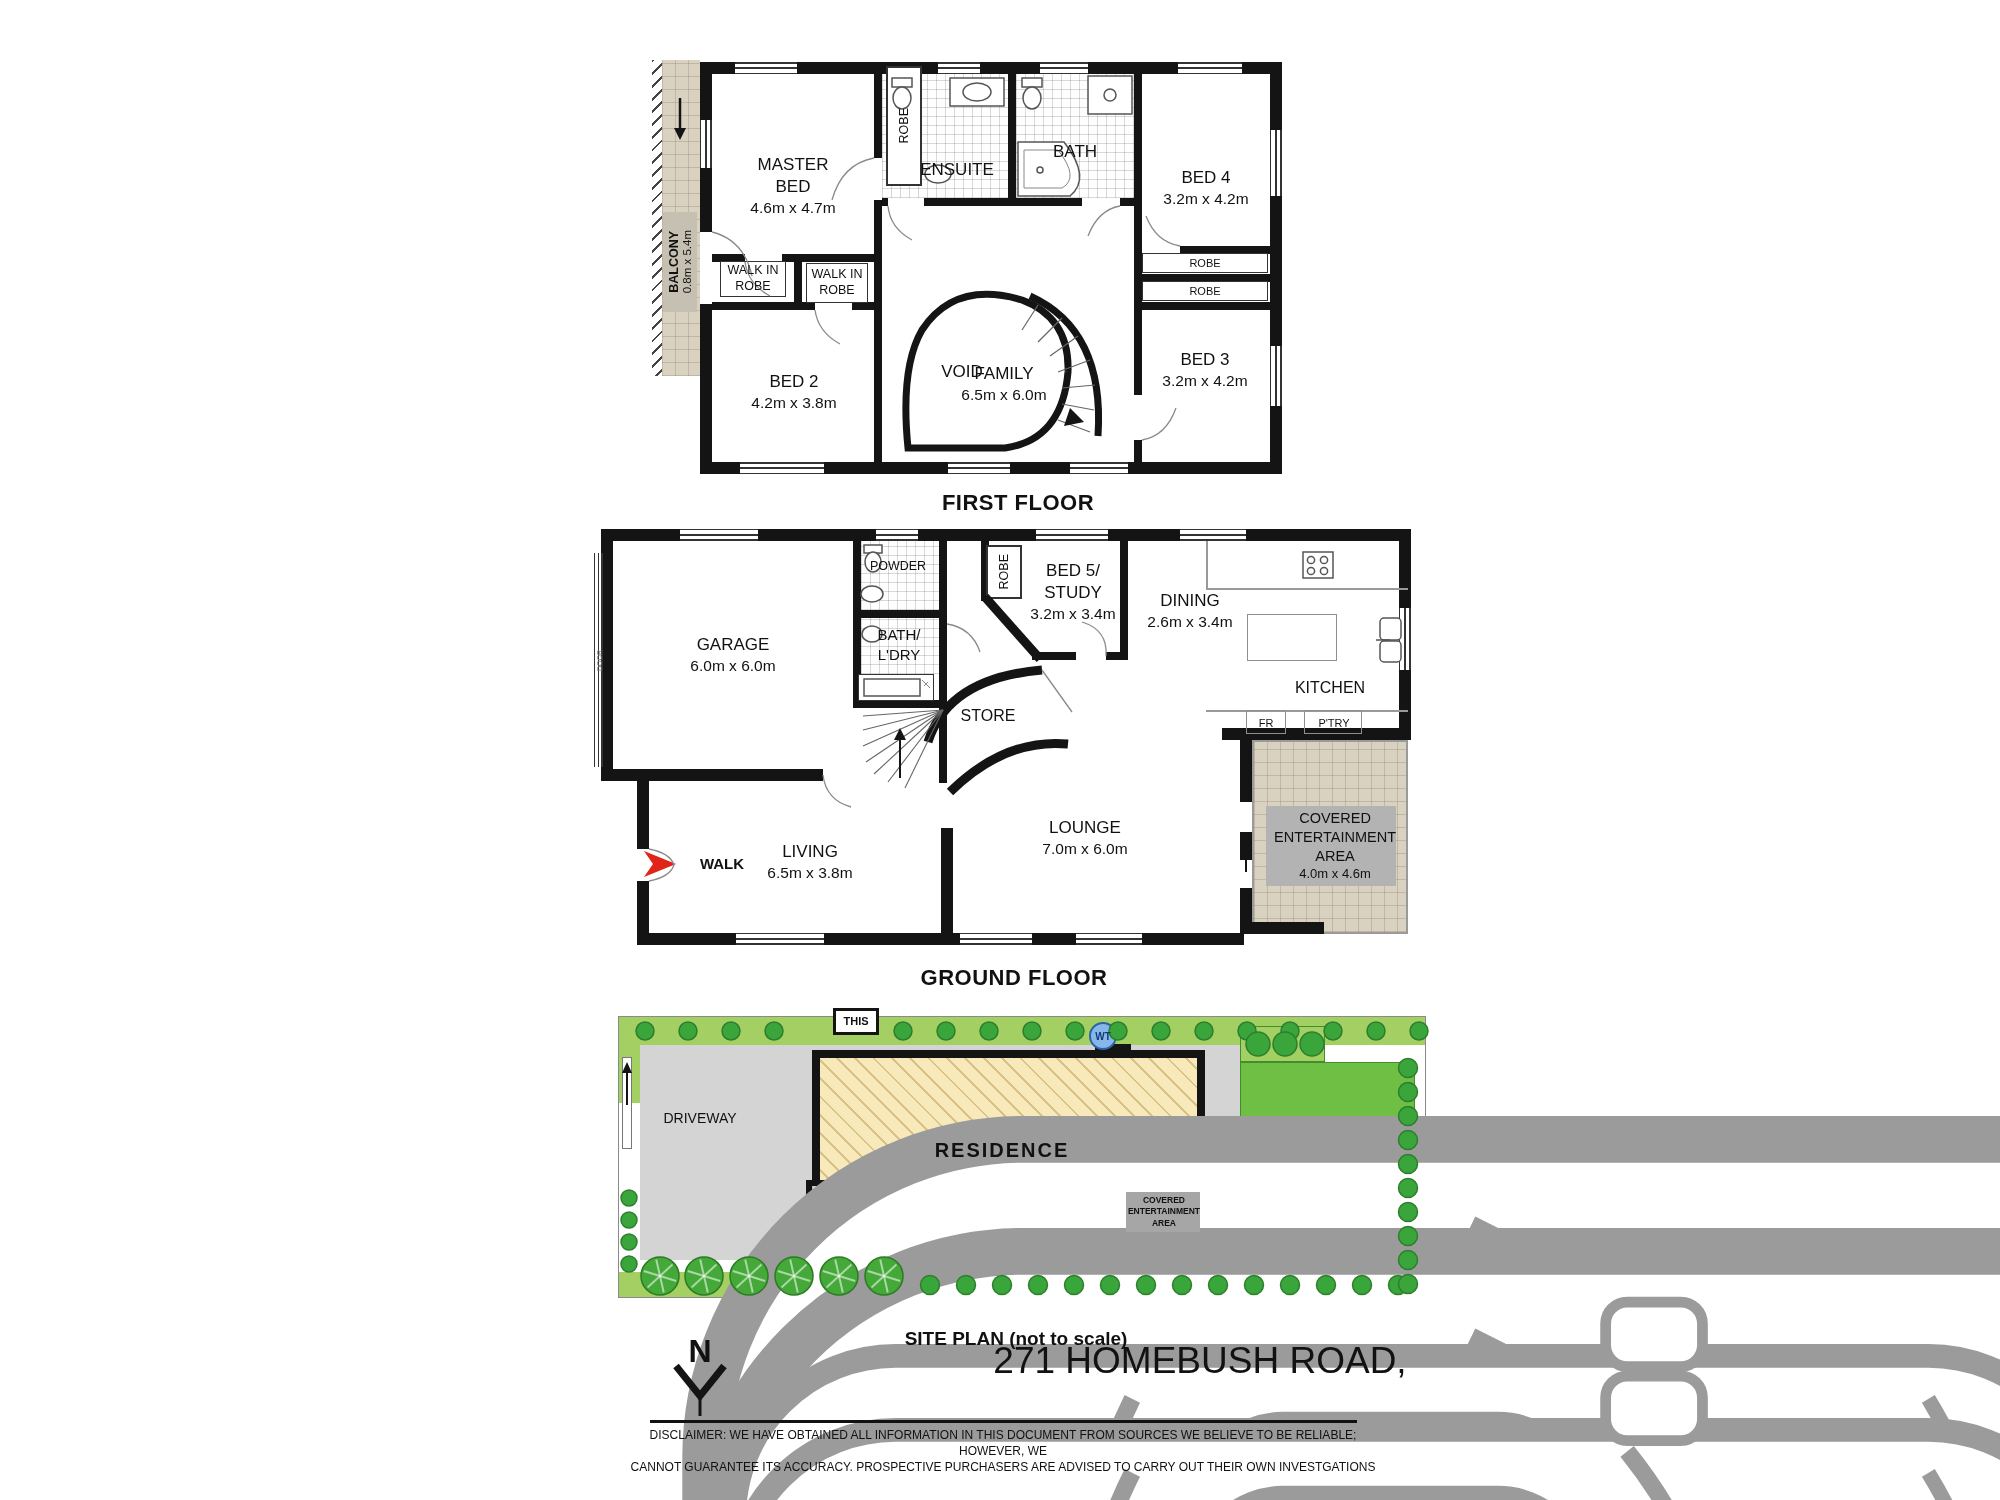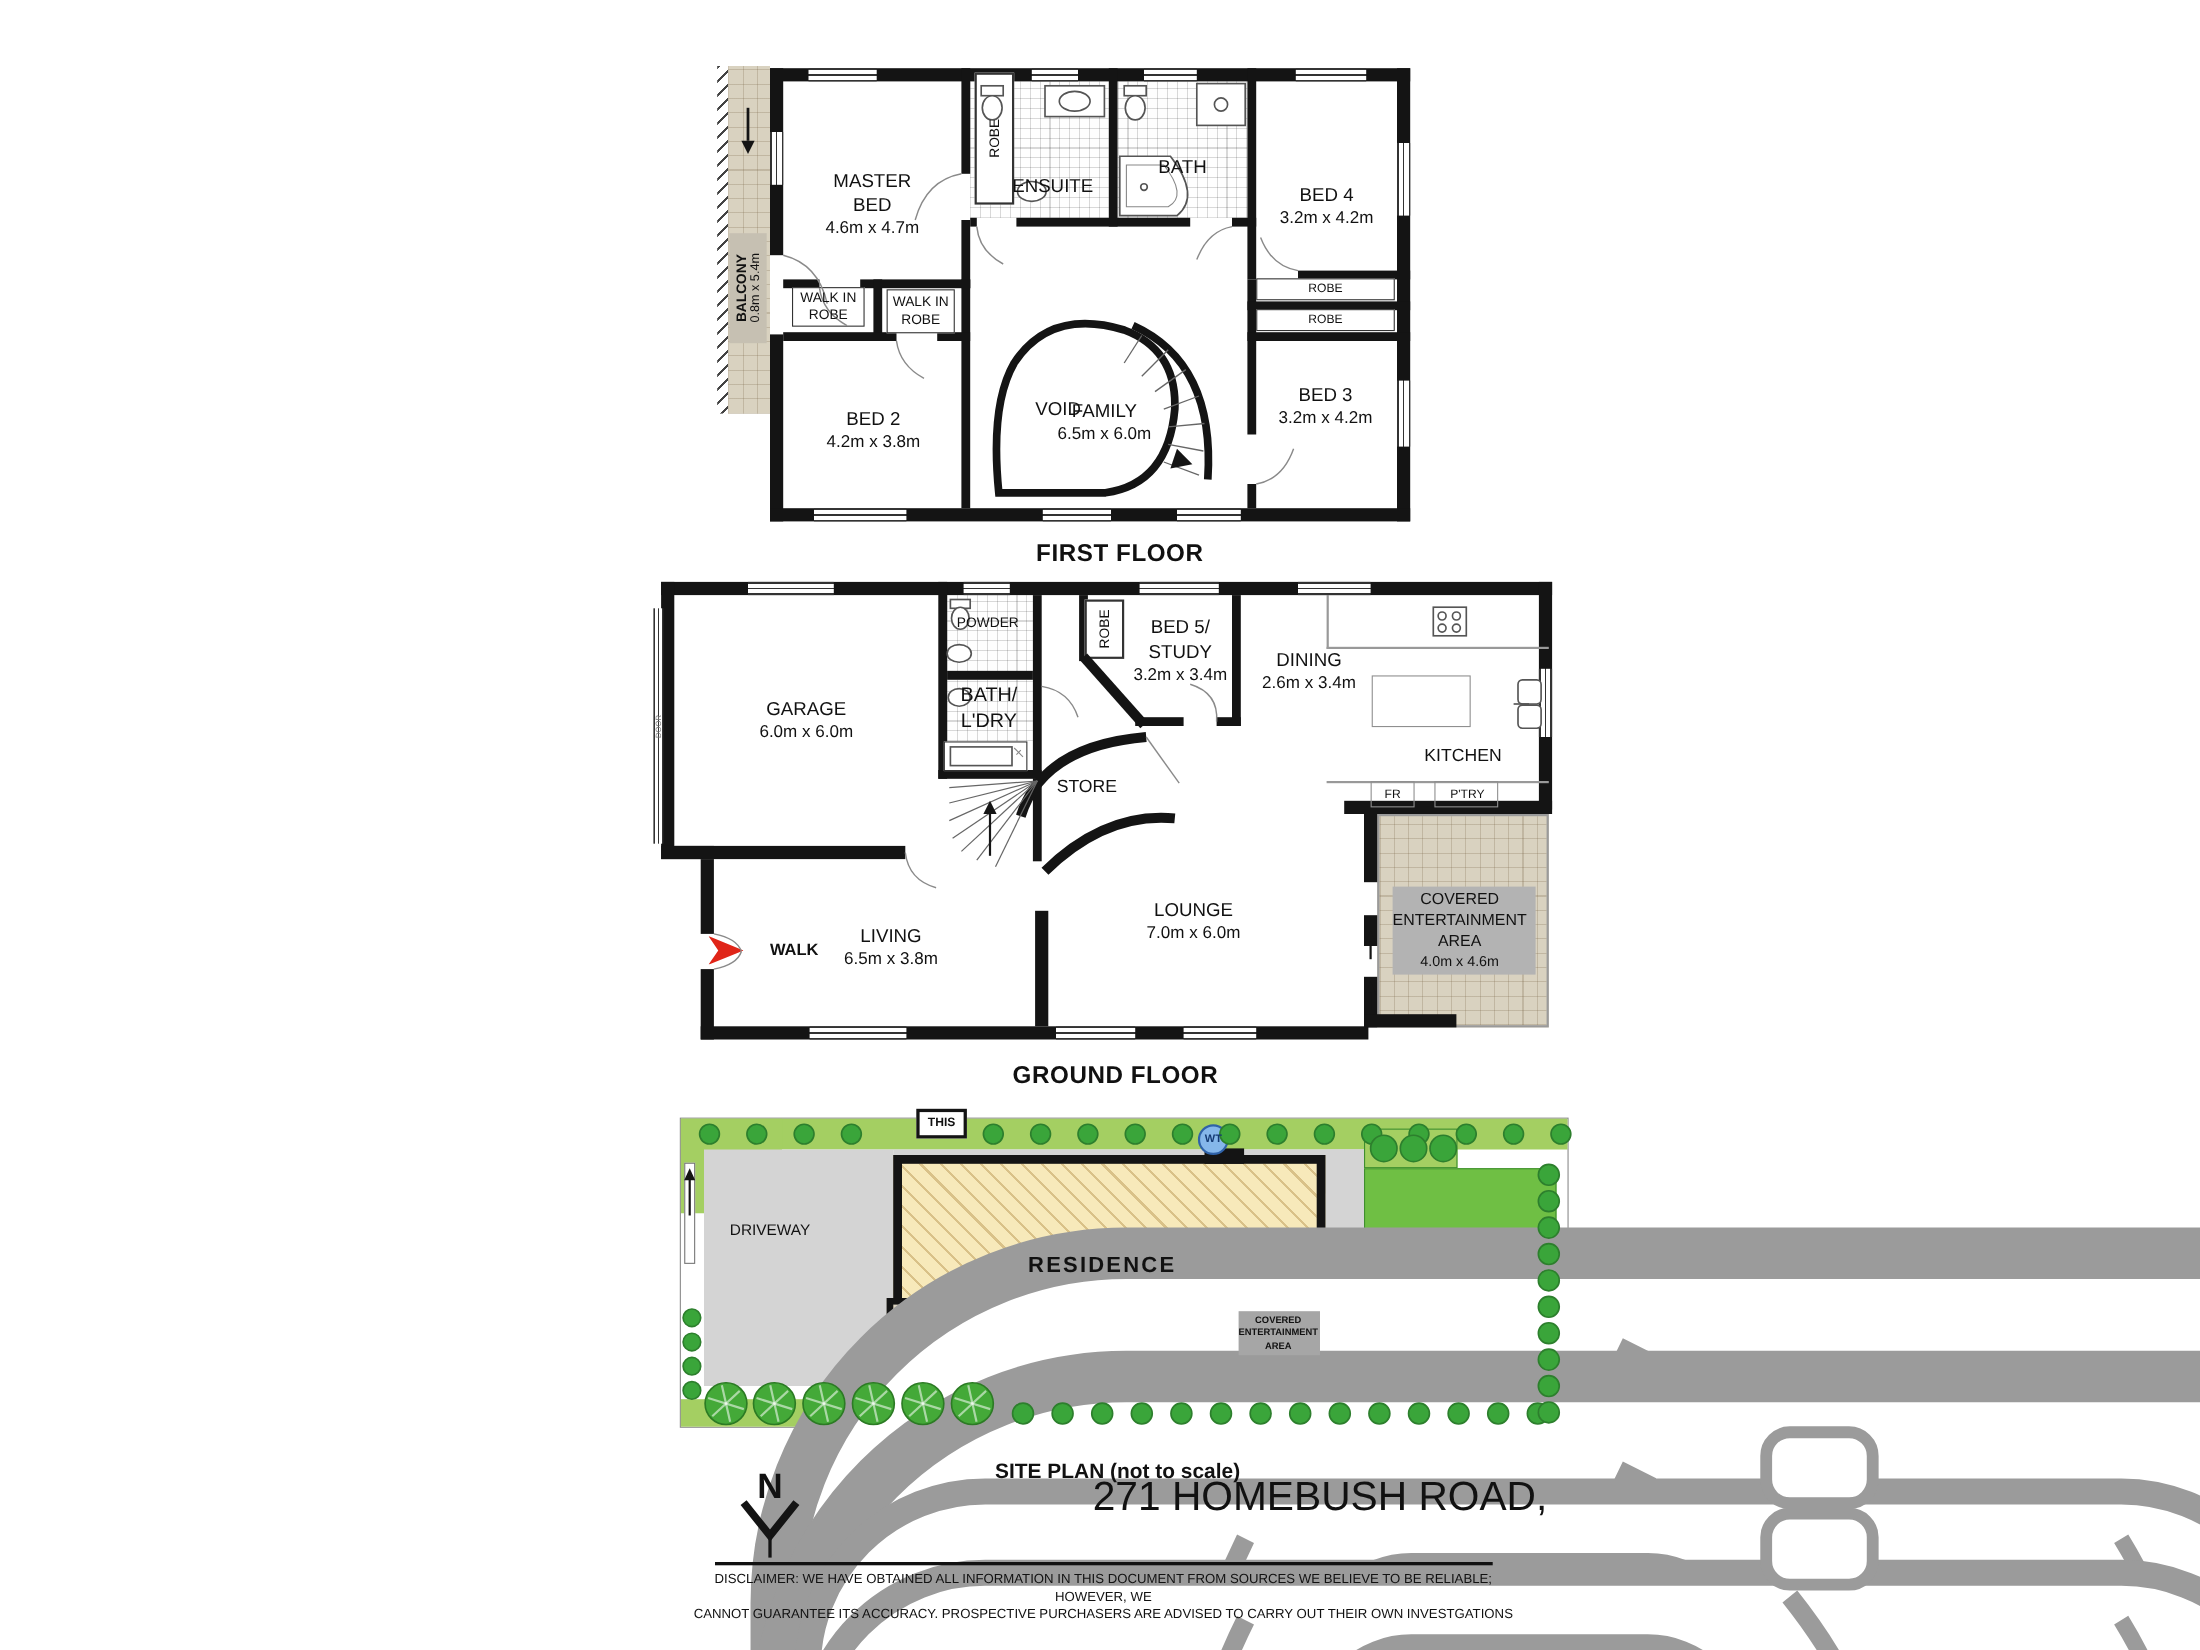--- a/index.html
+++ b/index.html
@@ -21,21 +21,21 @@
   .thin-grey{position:absolute;border:1.5px solid #8f8f8f;background:transparent;box-sizing:border-box;}
   .lbl{position:absolute;transform:translate(-50%,-50%);text-align:center;white-space:pre-line;
        font-size:17px;line-height:1.3;color:#111;}
   .dim{font-size:15.5px;}
   .small{font-size:12.5px;line-height:1.25;}
   .tiny{font-size:11px;}
   .big-title{font-weight:bold;font-size:22px;letter-spacing:.5px;}
   .vlbl{position:absolute;display:flex;align-items:center;justify-content:center;}
   .vlbl span{writing-mode:vertical-rl;transform:rotate(180deg);white-space:nowrap;}
   .residence-fill{position:absolute;background:repeating-linear-gradient(45deg,var(--residence-hatch,#d9c188) 0 2px,transparent 2px 13px) var(--residence-fill,#f7e9ba);}
-  .greybox{position:absolute;background:var(--label-grey,#b3b3b3);display:flex;align-items:center;justify-content:flex-start;text-align:center;}
+  .greybox{position:absolute;background:var(--label-grey,#b3b3b3);display:flex;align-items:center;justify-content:flex-end;text-align:center;}
   svg{position:absolute;left:0;top:0;}
   .tree{fill:var(--tree-green,#3aa53a);stroke:#2d7f2d;stroke-width:1.5;}
   .tree-big{fill:#44a938;stroke:#2c7b24;stroke-width:1.5;}
   .tree-spoke{stroke:rgba(255,255,255,.55);stroke-width:2;}
   .fx{stroke:#555;fill:#fff;stroke-width:1.5;}
   .arc{stroke:#8a8a8a;fill:none;stroke-width:1.3;}
   .entry-arrow{position:absolute;background:var(--entry-arrow-red,#e02518);
        clip-path:polygon(0 0,100% 50%,0 100%,28% 50%);}
 </style>
 </head>
@@ -406,21 +406,21 @@
     <div class="lbl" style="left:962px;top:372px"><div>VOID</div></div>
     <div class="lbl big-title" style="left:1018px;top:503px"><div>FIRST FLOOR</div></div>
 
     <div class="lbl" style="left:733px;top:655px">
       <div>GARAGE</div><div class="dim">6.0m x 6.0m</div>
     </div>
     <div class="vlbl" style="left:592px;top:630px;width:14px;height:60px">
       <span style="font-size:7px;color:#777">DOOR</span>
     </div>
     <div class="lbl small" style="left:898px;top:567px"><div>POWDER</div></div>
-    <div class="lbl" style="left:899px;top:644px;font-size:18px"><div>BATH/
+    <div class="lbl" style="left:899px;top:644px;font-size:15px"><div>BATH/
 L'DRY</div></div>
     <div class="vlbl" style="left:988px;top:547px;width:32px;height:50px">
       <span style="font-size:12.5px">ROBE</span>
     </div>
     <div class="lbl" style="left:1073px;top:592px">
       <div>BED 5/
 STUDY</div><div class="dim">3.2m x 3.4m</div>
     </div>
     <div class="lbl" style="left:1190px;top:611px">
       <div>DINING</div><div class="dim">2.6m x 3.4m</div>

